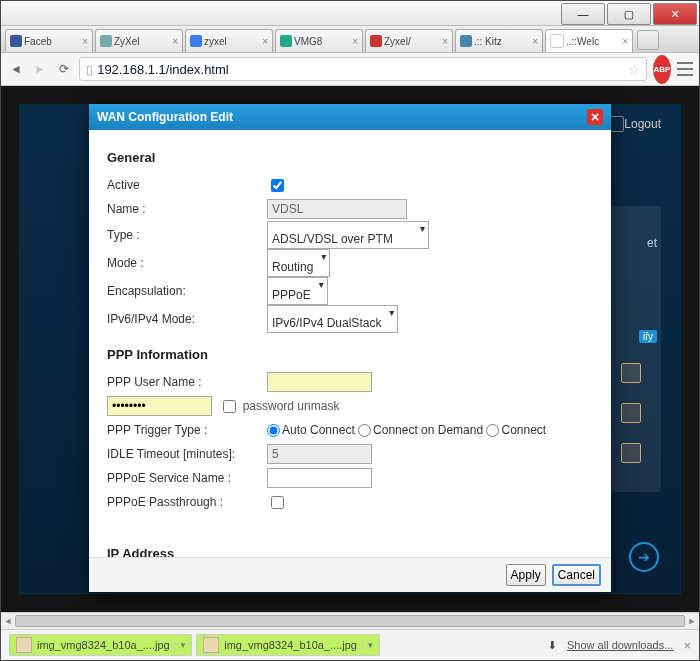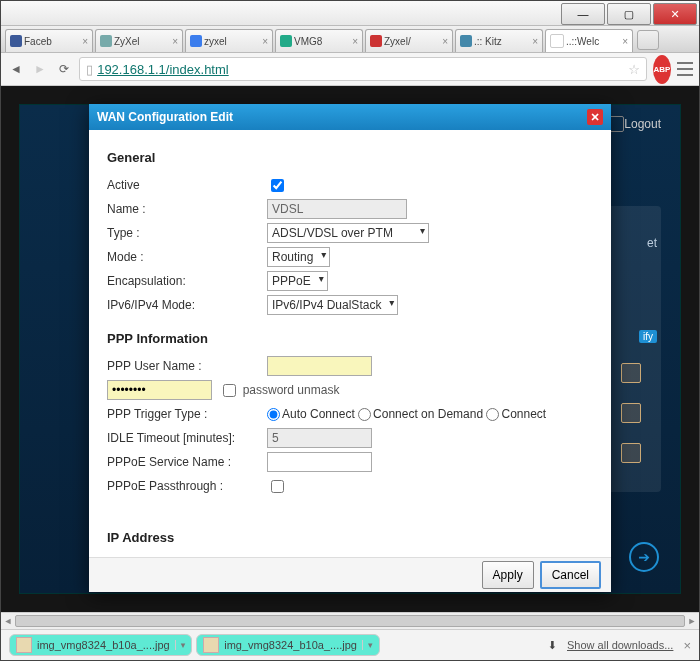--- a/index.html
+++ b/index.html
@@ -23,21 +23,21 @@
   .tabstrip{height:26px;background:linear-gradient(#f0f0f0,#d4d4d4);display:flex;align-items:flex-end;padding:0 4px;gap:2px;border-bottom:1px solid #bbb;}
   .tab{height:22px;max-width:78px;flex:1;background:linear-gradient(#f8f8f8,#e6e6e6);border:1px solid #aaa;border-bottom:none;border-radius:3px 3px 0 0;display:flex;align-items:center;padding:0 4px;font-size:10px;color:#444;overflow:hidden;white-space:nowrap;gap:2px;}
   .tab.active{background:#fff;}
   .tab .x{margin-left:auto;color:#888;font-size:10px;}
   .favicon{width:12px;height:12px;border-radius:2px;flex:none;}
   .newtab{width:20px;height:18px;background:linear-gradient(#f0f0f0,#dcdcdc);border:1px solid #aaa;border-radius:3px;margin-left:2px;margin-bottom:2px;}
   
   .toolbar{height:32px;background:var(--toolbar);display:flex;align-items:center;padding:0 6px;gap:6px;border-bottom:1px solid #ccc;}
   .navicon{width:18px;height:18px;color:#666;display:flex;align-items:center;justify-content:center;}
   .addr{flex:1;height:22px;border:1px solid var(--addr-border);border-radius:3px;background:#fff;display:flex;align-items:center;padding:0 6px;color:#777;font-size:13px;gap:4px;}
-  .addr .url{color:#0f766e;text-decoration:underline;}
+  .addr .url{color:#0f172a;}
   .addr .starr{margin-left:auto;color:#bbb;}
   .adblock{width:18px;height:29px;border-radius:50%;background:#d33;color:#fff;font-size:8px;font-weight:bold;display:flex;align-items:center;justify-content:center;}
   .menu3{width:16px;height:14px;display:flex;flex-direction:column;justify-content:space-between;}
   .menu3 div{height:2px;background:#777;}
   
   .page{flex:1;background:#151515;position:relative;overflow:hidden;}
   .inner-frame{position:absolute;inset:18px 18px 18px 18px;background:linear-gradient(#0a2c4a,#072038);border:1px solid #033;}
   .logout{position:absolute;top:30px;right:38px;color:#ccc;font-size:12px;display:flex;align-items:center;gap:0;}
   .logout .dooricon{width:14px;height:14px;border:1px solid #888;border-radius:2px;position:relative;}
   .next-arrow{position:absolute;bottom:40px;right:40px;width:26px;height:26px;border:2px solid #1e90d4;border-radius:50%;display:flex;align-items:center;justify-content:center;color:#1e90d4;font-size:14px;}
@@ -49,29 +49,29 @@
   .modal-title{height:26px;background:linear-gradient(#2aa0e0,#1880c0);color:#fff;font-size:12px;font-weight:bold;display:flex;align-items:center;padding:0 8px;}
   .modal-title .closebtn{margin-left:auto;width:16px;height:16px;background:#d33;color:#fff;border-radius:2px;display:flex;align-items:center;justify-content:center;font-size:11px;}
   .modal-body{flex:1;overflow:auto;padding:14px 18px 6px 18px;color:#333;position:relative;}
   .modal-body::-webkit-scrollbar{width:14px;}.modal-body::-webkit-scrollbar-thumb{background:#ccc;border:1px solid #aaa;}
   .section-h{font-weight:bold;color:#222;margin:6px 0 8px 0;font-size:13px;}
   .row{display:flex;align-items:center;min-height:24px;font-size:12px;}
   .row .lbl{width:160px;color:#333;}
   .row input[type=text],.row input[type=password]{height:18px;border:1px solid #aaa;padding:0 4px;font-size:12px;}
   .row input.yellow{background:var(--field-yellow);}
   .row input.grey{background:#ececec;color:#666;}
-  .fake-select{height:18px;border:1px solid #aaa;background:#fff;font-size:12px;display:inline-flex;align-items:center;padding:0 16px 0 4px;position:relative;cursor:default;}
+  .fake-select{height:18px;border:1px solid #aaa;background:#fff;font-size:12px;display:inline-flex;align-items:center;padding:8px 16px 0 4px;position:relative;cursor:default;}
   .fake-select::after{content:"▾";position:absolute;right:3px;top:1px;color:#333;font-size:10px;}
   .radio-row input{margin:0 2px 0 0;}
   .modal-footer{height:34px;border-top:1px solid #ddd;background:#f5f5f5;display:flex;align-items:center;justify-content:flex-end;padding:0 10px;gap:6px;}
-  .modal-footer button{height:28px;padding:0 10px;border:1px solid #888;background:linear-gradient(#fdfdfd,#e6e6e6);font-size:12px;border-radius:2px;}
+  .modal-footer button{height:22px;padding:0 4px;border:1px solid #888;background:linear-gradient(#fdfdfd,#e6e6e6);font-size:12px;border-radius:2px;}
   .modal-footer button.primary{border:2px solid #4a90d9;}
   
   .dlbar{height:30px;background:#f3f3f3;border-top:1px solid #ccc;display:flex;align-items:center;padding:0 8px;gap:4px;font-size:11px;color:#444;}
-  .dlitem{display:flex;align-items:center;gap:5px;border:1px solid #ccc;border-radius:6px;padding:2px 6px;background:#5eead4;}
+  .dlitem{display:flex;align-items:center;gap:5px;border:1px solid #ccc;border-radius:1px;padding:2px 6px;background:#bef264;}
   .dlitem .fileicon{width:14px;height:14px;background:#e8d9b0;border:1px solid #caa;}
   .dlitem .dd{border-left:1px solid #ccc;padding-left:5px;color:#777;font-size:9px;}
   .dl-right{margin-left:auto;display:flex;align-items:center;gap:10px;}
   .dl-right a{color:#555;text-decoration:underline;}
   .dl-right .dclose{color:#888;font-size:13px;}
   
   .browser-scroll{height:16px;background:#eee;border-top:1px solid #ccc;position:relative;}
   .browser-scroll .thumb{position:absolute;left:14px;right:14px;top:2px;bottom:2px;background:#cfcfcf;border:1px solid #aaa;border-radius:2px;}
   .browser-scroll .arr{position:absolute;top:0;width:14px;height:100%;display:flex;align-items:center;justify-content:center;color:#888;font-size:9px;}
   .browser-scroll .arr.l{left:0;} .browser-scroll .arr.r{right:0;}

